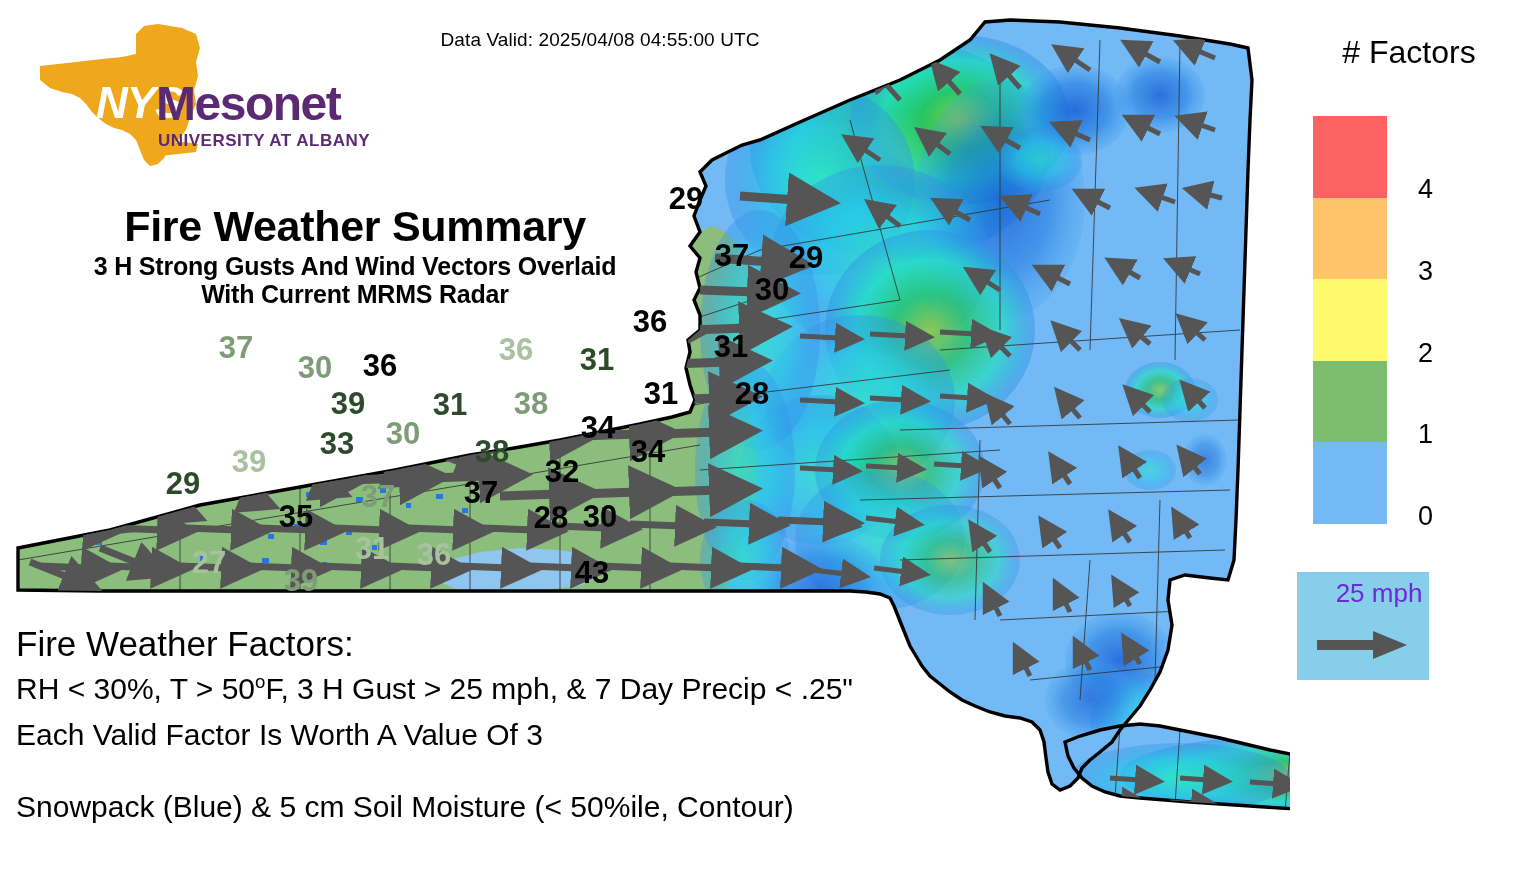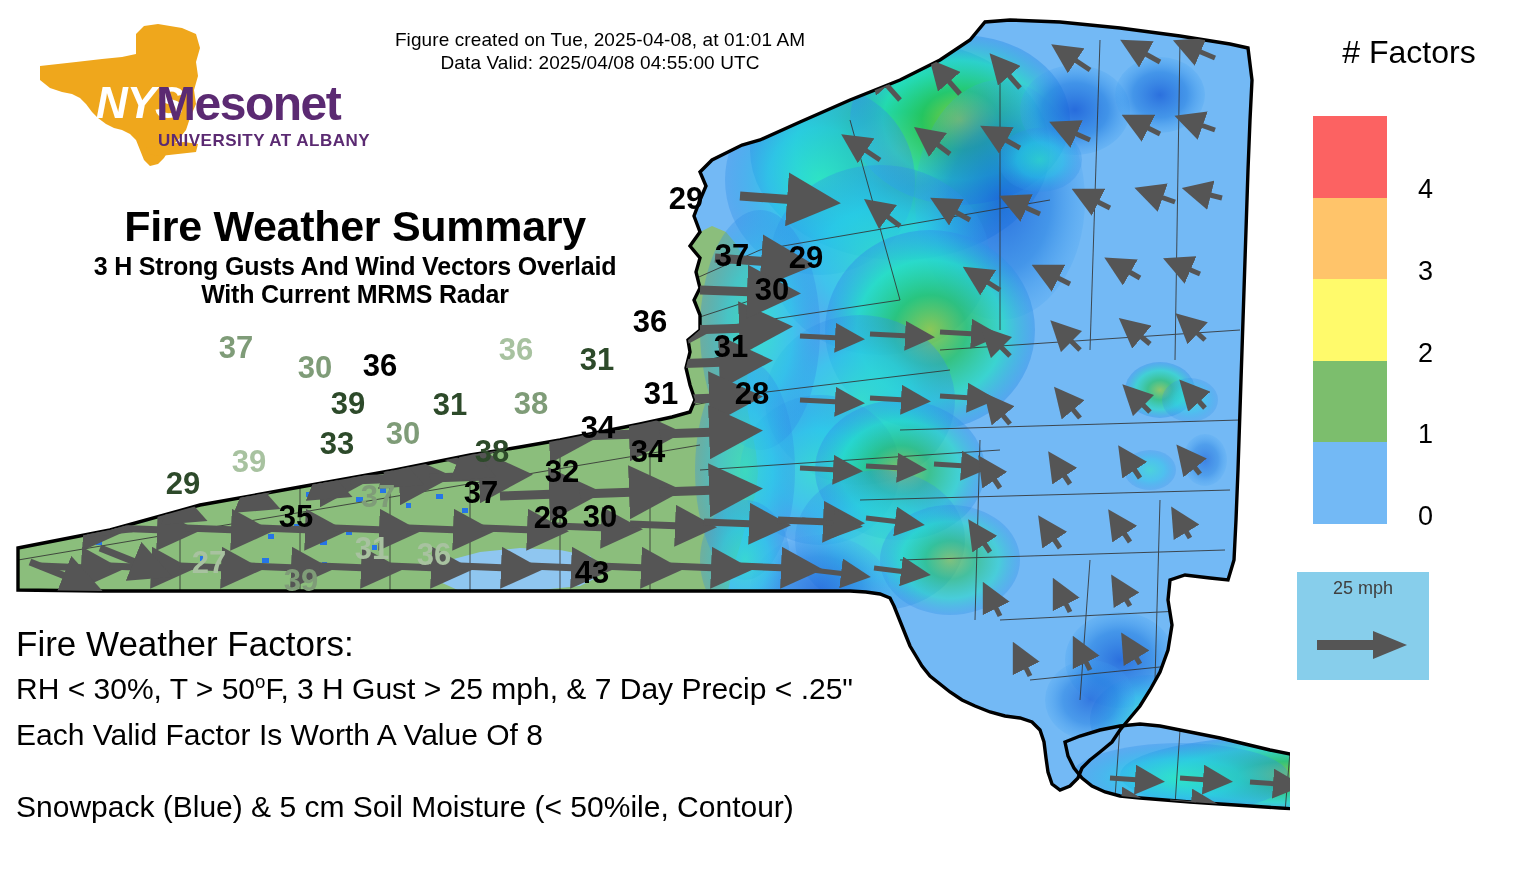--- a/index.html
+++ b/index.html
@@ -32,21 +32,21 @@
 
   
   #legend-title{left:1284px;top:34px;width:250px;text-align:center;font-size:32px;}
   #colorbar{left:1313px;top:116px;width:74px;height:408px;border:0;}
   #colorbar div{width:100%;height:20%;}
   #cb-ticks{left:1398px;top:116px;width:60px;height:408px;}
   #cb-ticks span{position:absolute;font-size:27px;left:20px;transform:translateY(-50%);}
 
   #windkey{left:1297px;top:572px;width:132px;height:108px;background:#87CEEB;}
   #windkey .wk-label{position:absolute;left:0;top:6px;width:132px;text-align:center;
-      font-size:18px;color:#404040;}
+      font-size:26px;color:#6d28d9;padding-left:16px;}
   #windkey .wk-arrow{position:absolute;left:16px;top:56px;}
 
   
   #map{left:0;top:0;width:1290px;height:876px;}
   #map svg{display:block;}
 
   .gustlabel{position:absolute;font-weight:bold;font-size:31px;
      transform:translate(-50%,-50%);white-space:nowrap;}
   .g-dark{color:#000;}
   .g-mid{color:#2d4a2a;}
@@ -473,34 +473,33 @@
          L122,132 L118,122 L112,116 L104,112 L96,110 L88,106 L80,100 L74,94
          L68,86 L62,80 L54,76 L44,74 L32,70 Z"></path>
     <path fill="#EFA71C" d="M128,130 L146,126 L166,124 L180,126 L178,134 L160,136 L142,138 L130,136 Z"></path>
     <text x="78" y="100" fill="#FFFFFF" font-family="'Liberation Sans',sans-serif" font-size="44" font-weight="bold" font-style="italic" letter-spacing="-1">NYS</text>
     <text x="138" y="102" fill="#5B2A72" font-family="'Liberation Sans',sans-serif" font-size="48" font-weight="bold" letter-spacing="-1.5">Mesonet</text>
     <text x="140" y="128" fill="#5B2A72" font-family="'Liberation Sans',sans-serif" font-size="17" font-weight="bold" letter-spacing=".5">UNIVERSITY AT ALBANY</text>
   </svg>
 </div>
 
 <div id="created-block" class="abs">
-  <div>Figure created on Tue, 2025-04-08, at 01:01 AM</div>
   <div>Data Valid: 2025/04/08 04:55:00 UTC</div>
 </div>
 
 <div id="title-main" class="abs">Fire Weather Summary</div>
 <div id="title-sub" class="abs">
   <div>3 H Strong Gusts And Wind Vectors Overlaid</div>
   <div>With Current MRMS Radar</div>
 </div>
 
 <div id="caption" class="abs">
   <div class="l1">Fire Weather Factors:</div>
   <div class="l2"><span>RH &lt; 30%, T &gt; 50</span><sup class="deg">o</sup><span>F, 3 H Gust &gt; 25 mph, &amp; 7 Day Precip &lt; .25"</span></div>
-  <div class="l3">Each Valid Factor Is Worth A Value Of 8</div>
+  <div class="l3">Each Valid Factor Is Worth A Value Of 3</div>
   <div class="gap"></div>
   <div class="l4">Snowpack (Blue) &amp; 5 cm Soil Moisture (&lt; 50%ile, Contour)</div>
 </div>
 
 <div id="legend-title" class="abs"># Factors</div>
 <div id="colorbar" class="abs">
     <div style="background: rgb(252, 98, 98);"></div>
     <div style="background: rgb(255, 196, 106);"></div>
     <div style="background: rgb(255, 250, 107);"></div>
     <div style="background: rgb(124, 190, 109);"></div>

